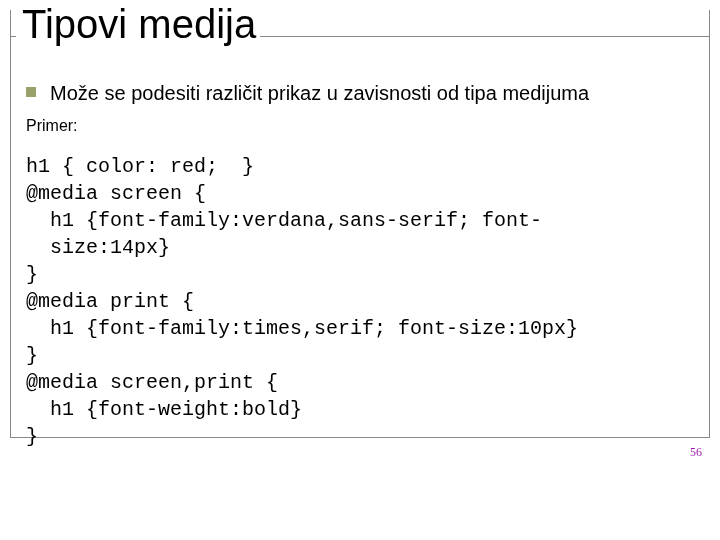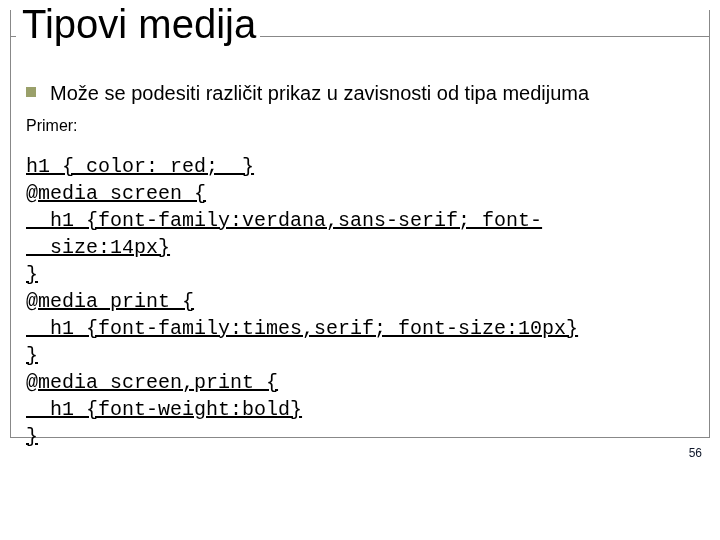--- a/index.html
+++ b/index.html
@@ -80,28 +80,28 @@
   }
   .label {
     font-size: 16px;
     margin: 8px 0 16px 0;
   }
   .code {
     font-family: "Courier New", Courier, monospace;
     font-size: 20px;
     line-height: 1.35;
     white-space: pre;
-    text-decoration: underline;
   }
   .page-num {
     position: absolute;
     right: 18px;
     bottom: 8px;
     font-size: 12px;
-    color: #0f172a;
+    color: #a21caf;
+    font-family: Liberation Serif, serif;
   }
 </style>
 </head>
 <body>
 
 <div class="slide">
 
   <div class="frame"></div>
 
   <div class="title-wrap">

